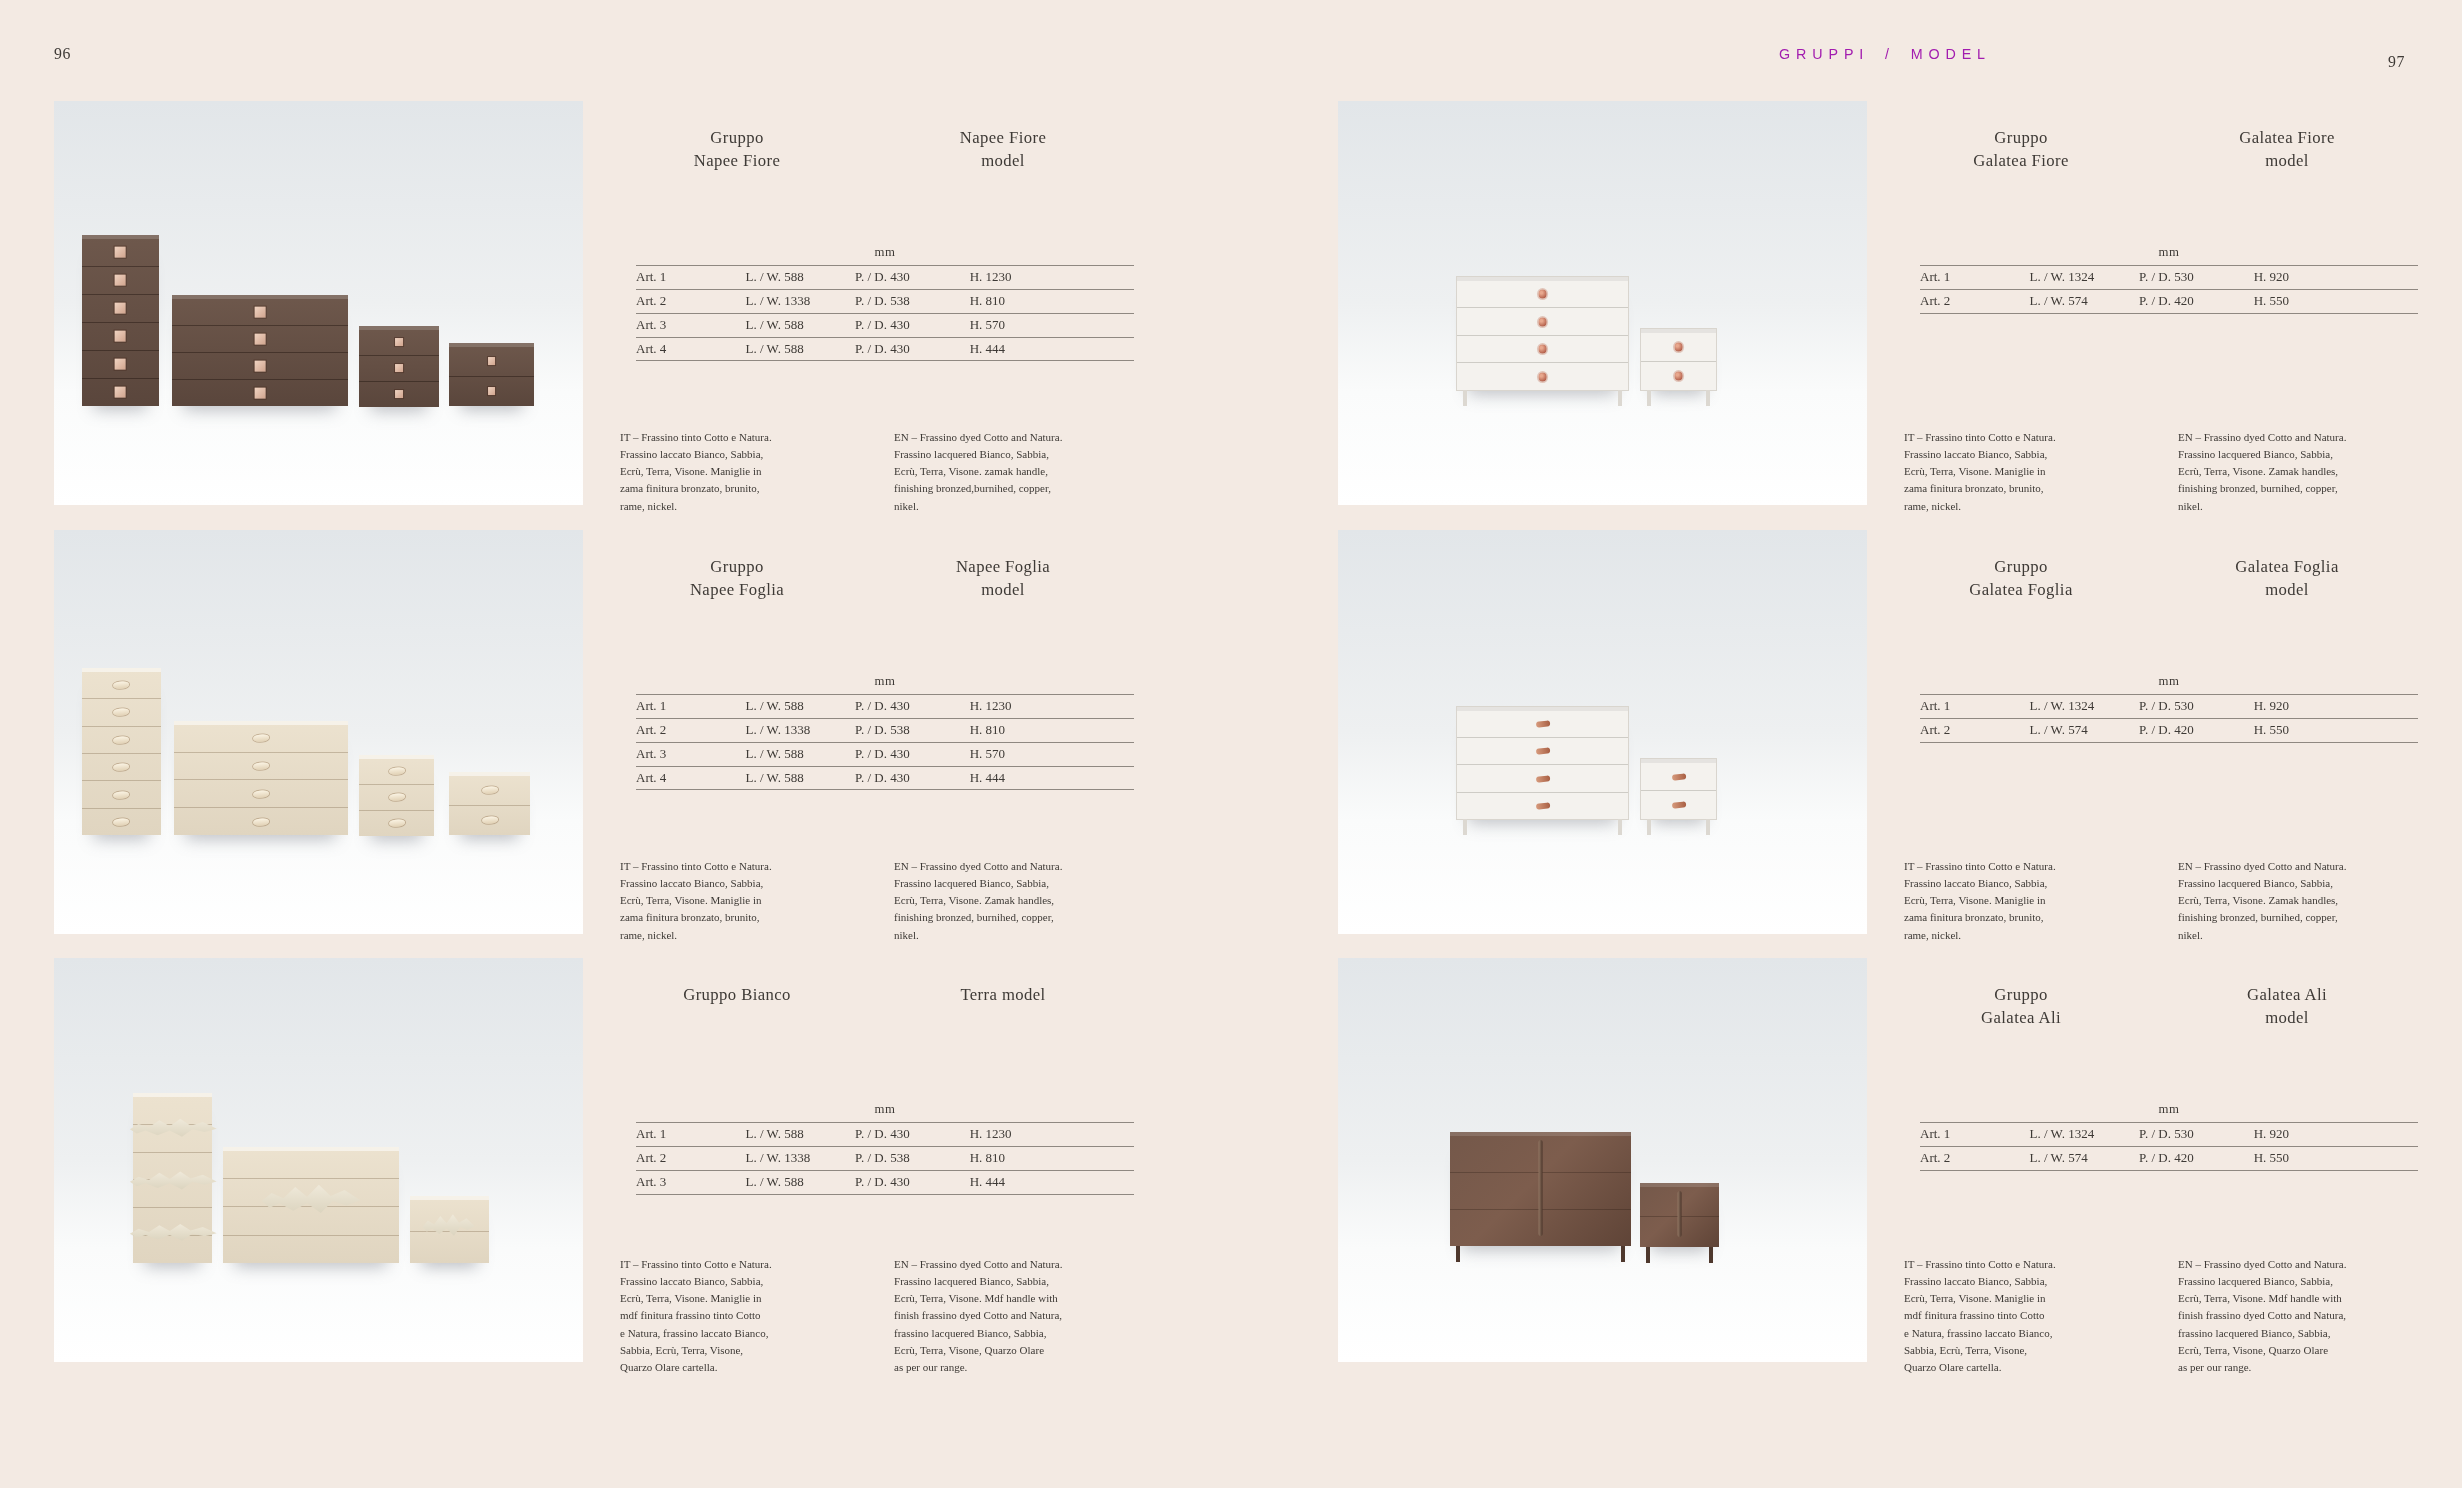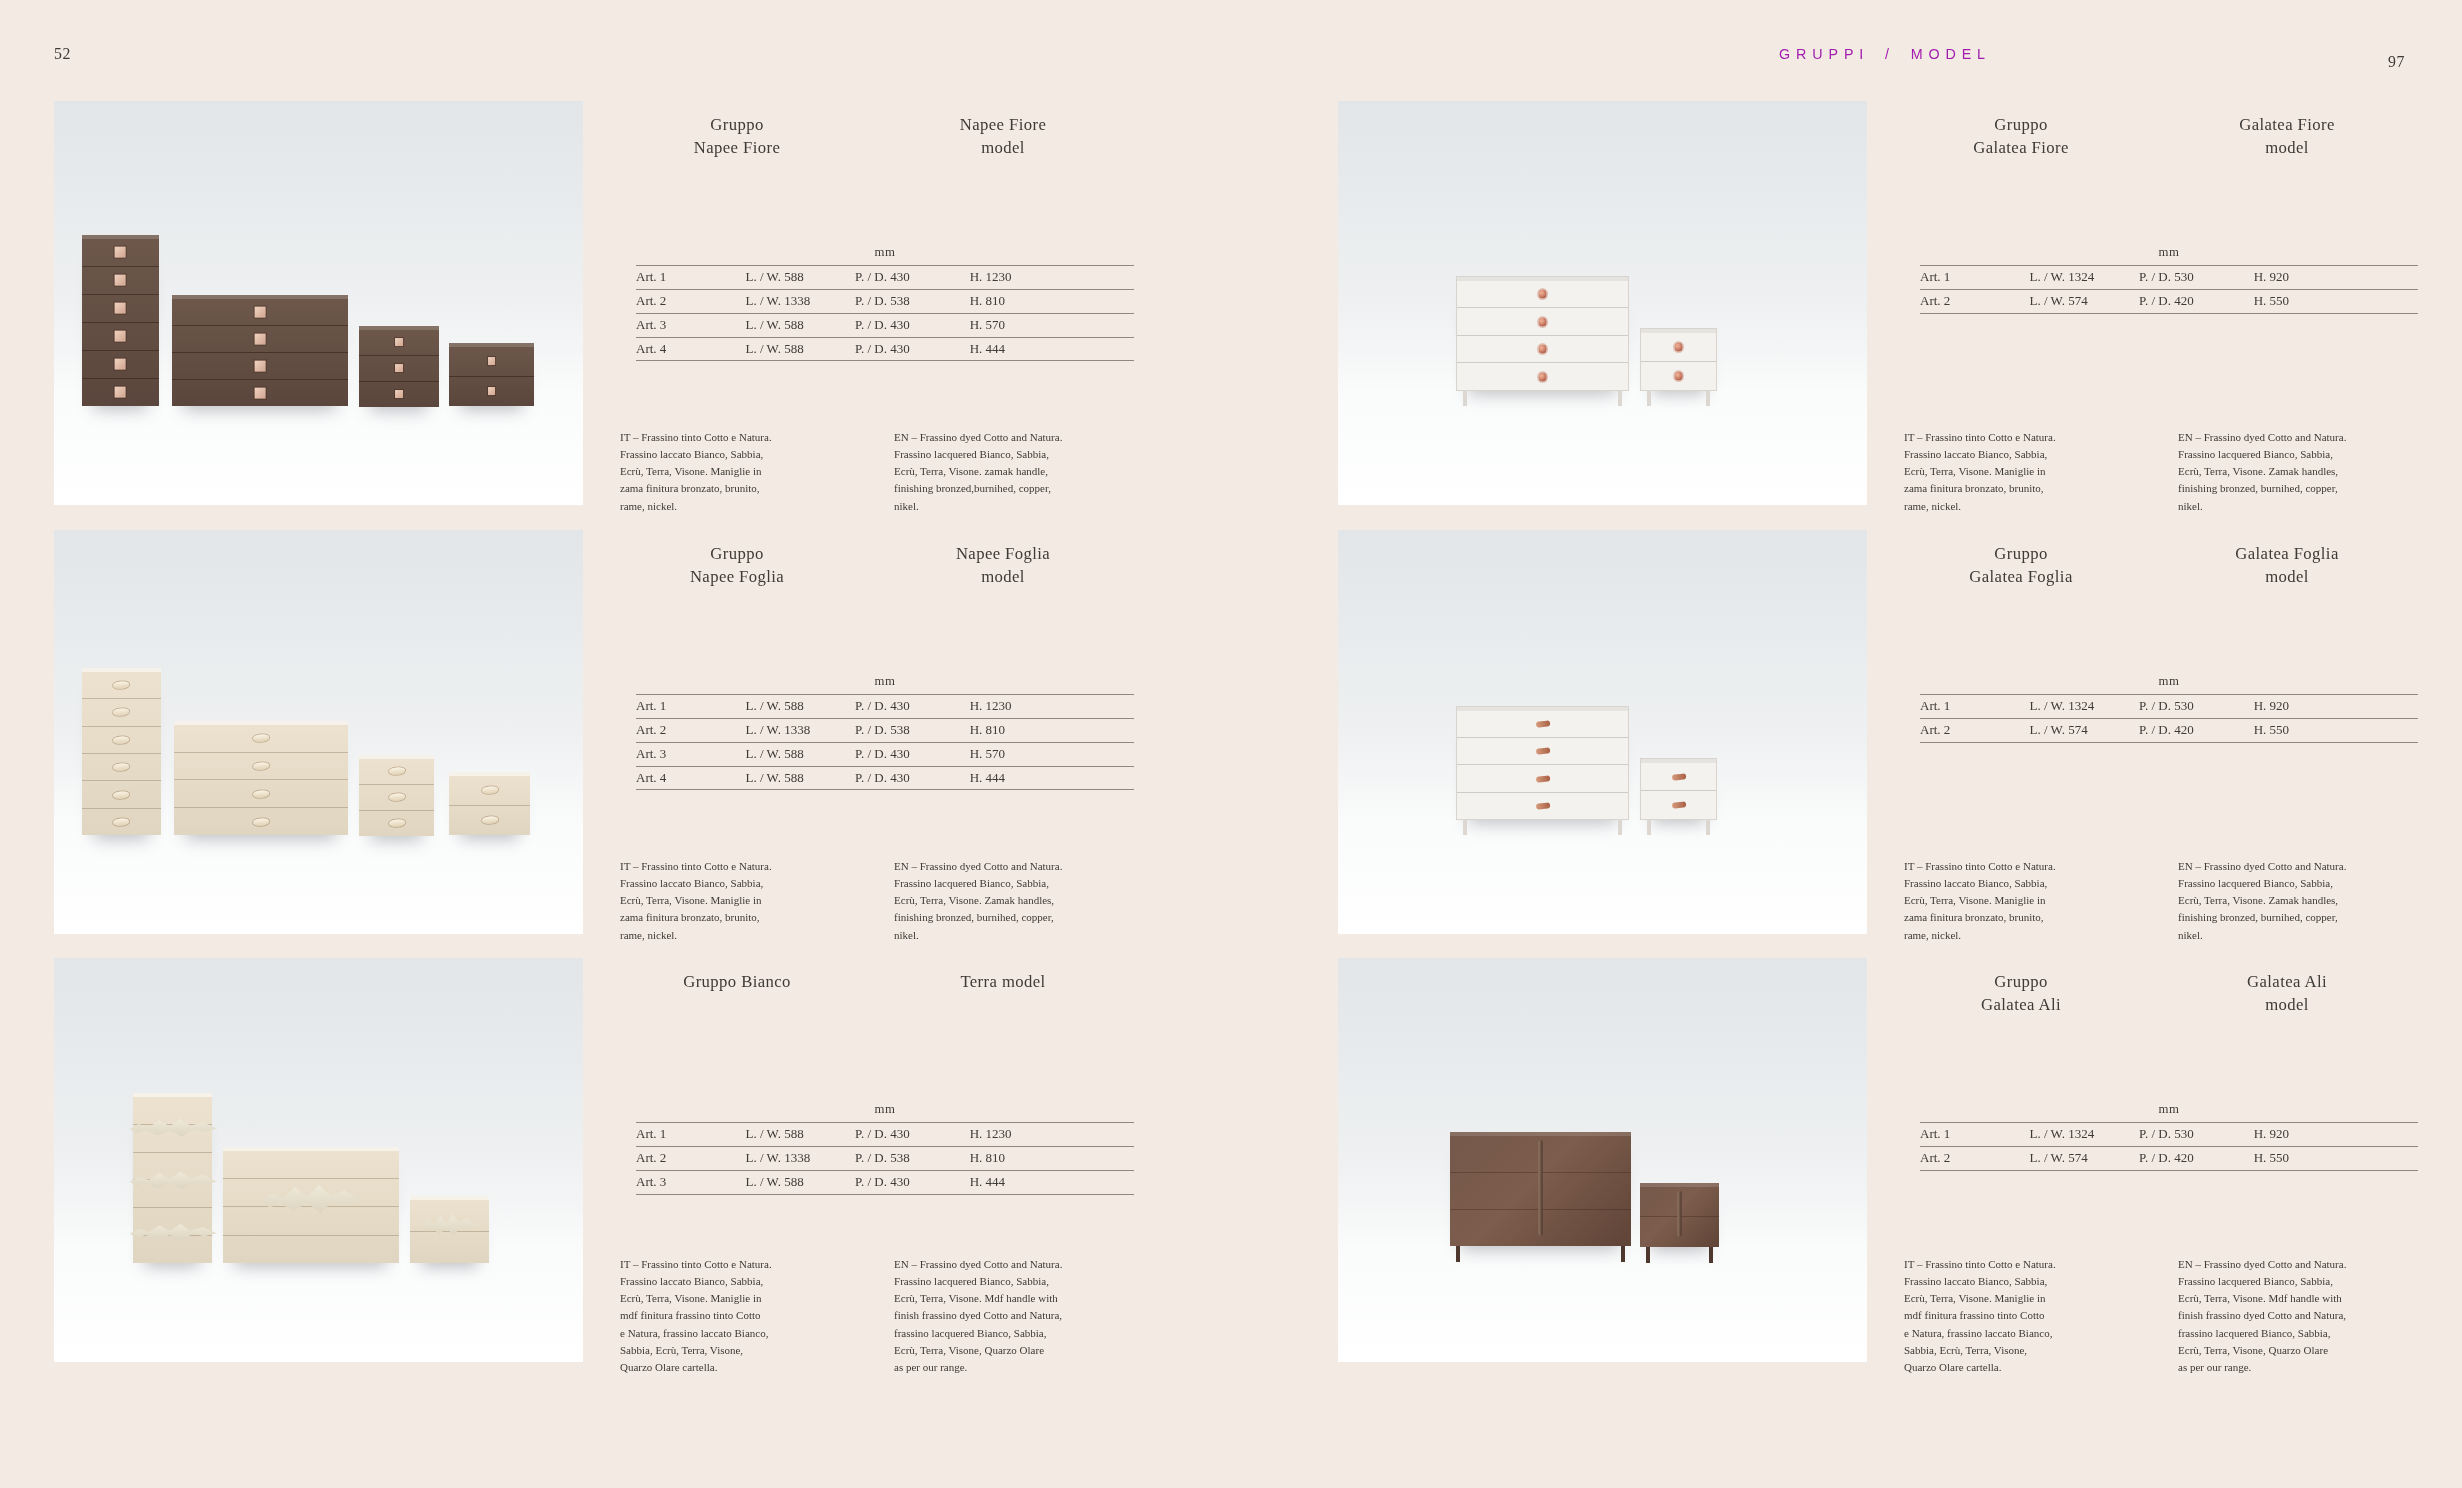--- a/index.html
+++ b/index.html
@@ -50,40 +50,40 @@
   .vbar{position:absolute;left:50%;width:4.9px;transform:translateX(-50%);z-index:2;border-radius:2px;
     background:linear-gradient(90deg,#937864,#4c362b);}
   .ornament{position:absolute;z-index:2;background:linear-gradient(180deg,#f1ebdc,#d8d0ba);
     clip-path:polygon(0 52%,10% 30%,22% 44%,34% 14%,46% 40%,58% 8%,70% 38%,84% 22%,100% 50%,86% 64%,72% 52%,60% 84%,46% 58%,32% 78%,18% 58%,8% 70%);}
   .leg{position:absolute;bottom:-15.8px;width:3.9px;height:15.8px;}
   .leg.l{left:5.9px;} .leg.r{right:5.9px;}
   .white .leg{background:#dcd8d1;} .ali .leg{background:#4e382d;}
 
   
   .info{position:absolute;left:550px;top:0;width:532px;height:404px;}
-  .titles{position:absolute;top:13px;left:0;width:100%;display:flex;}
+  .titles{position:absolute;top:26px;left:0;width:100%;display:flex;}
   .titles h3{flex:0 0 50%;margin:0;font-weight:normal;font-size:16.7px;line-height:1.35;
     text-align:center;white-space:pre-line;letter-spacing:0.4px;}
   .dims{position:absolute;top:144px;left:0;right:2px;margin-left:32px;}
   .unit{text-align:center;font-size:12.8px;letter-spacing:0.5px;margin-bottom:4.9px;}
   table.dim{width:100%;border-collapse:collapse;table-layout:fixed;}
   table.dim td{font-size:13px;padding:3px 0 3.9px;border-top:1px solid var(--rule);text-align:left;}
   table.dim tr:last-child td{border-bottom:1px solid var(--rule);}
   table.dim col.c1{width:22%;} table.dim col.c2{width:22%;} table.dim col.c3{width:23%;} table.dim col.c4{width:33%;}
   .descs{position:absolute;top:312px;left:0;width:100%;display:flex;}
   .descs.tall{top:282px;}
   .desc{white-space:pre-line;font-size:11px;line-height:1.56;margin:16px;}
   .desc.it{flex:0 0 45.5%;} .desc.en{flex:0 0 54.5%;}
 </style>
 </head>
 <body>
 
 <div class="spread">
 
-  <div class="pagenum left">52</div>
+  <div class="pagenum left">96</div>
   <div class="header-title">GRUPPI / MODEL</div>
   <div class="pagenum right">97</div>
 
   <section class="group side-left row1">
     <div class="photo">
       <div class="piece dark" style="left:27.6px;top:134px;width:77px;height:171px">
           <div class="drawer">
             <span class="handle square"></span>
           </div>
           <div class="drawer">

